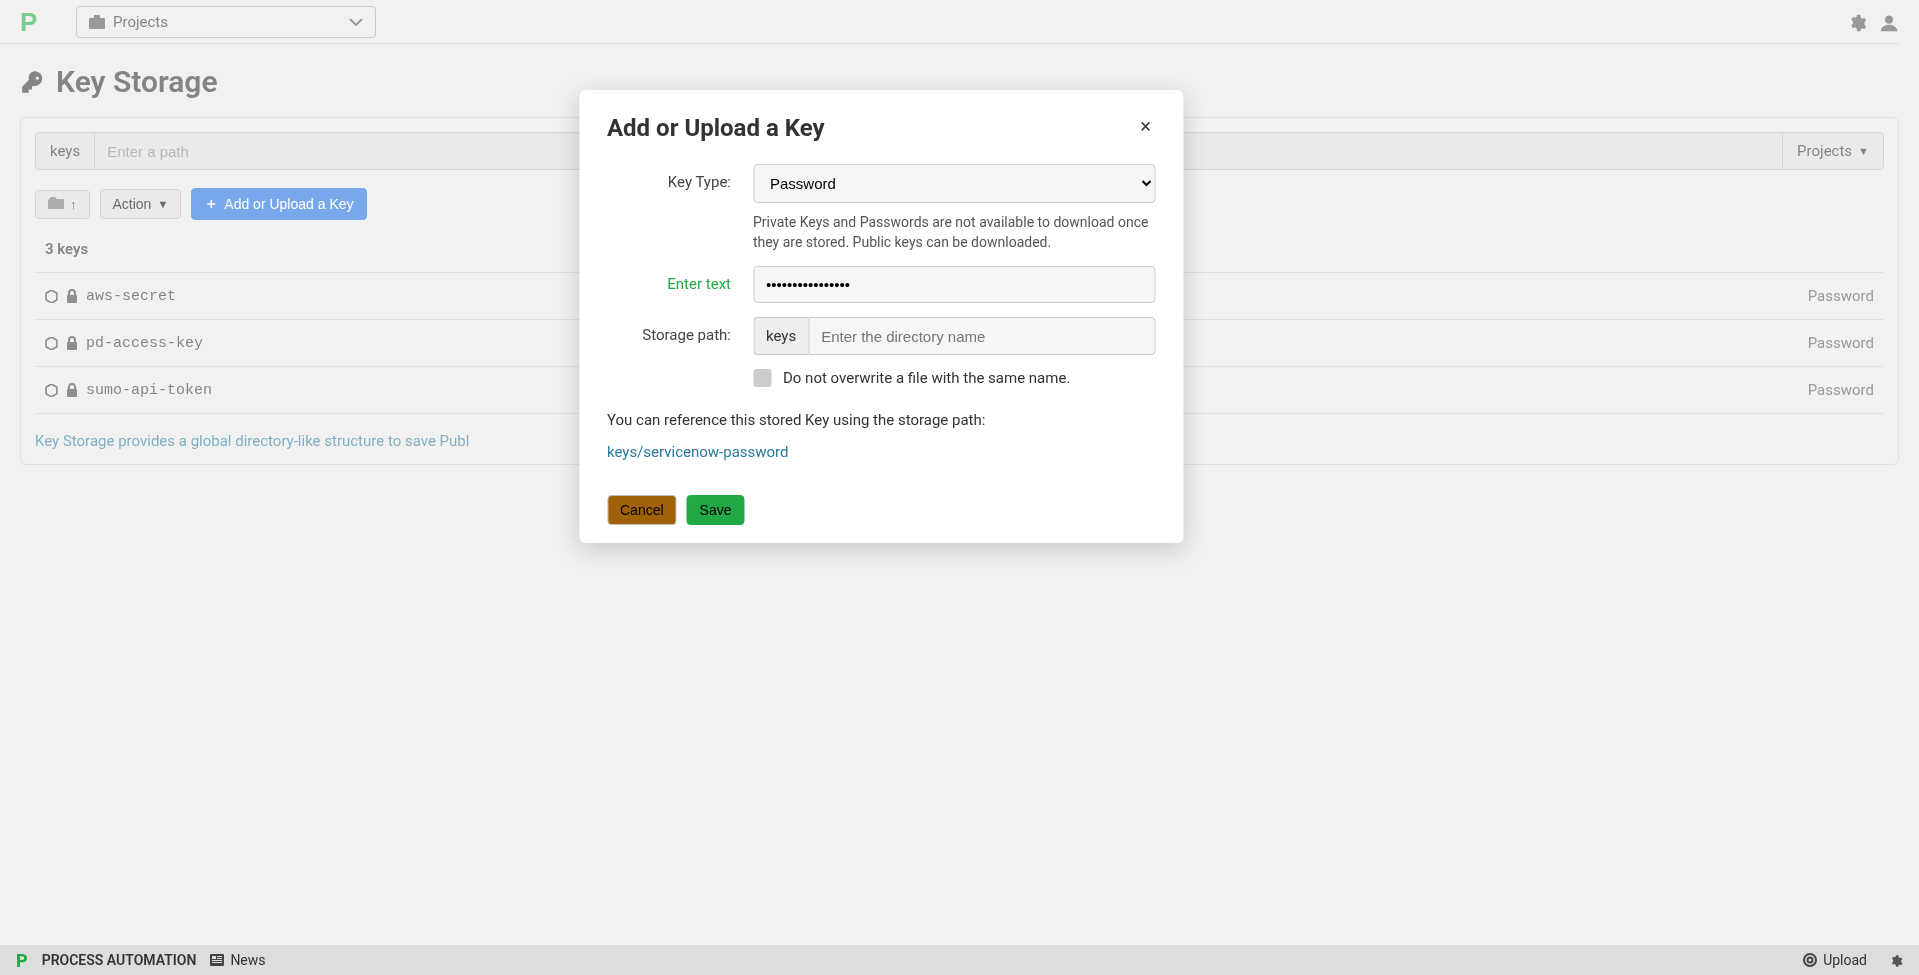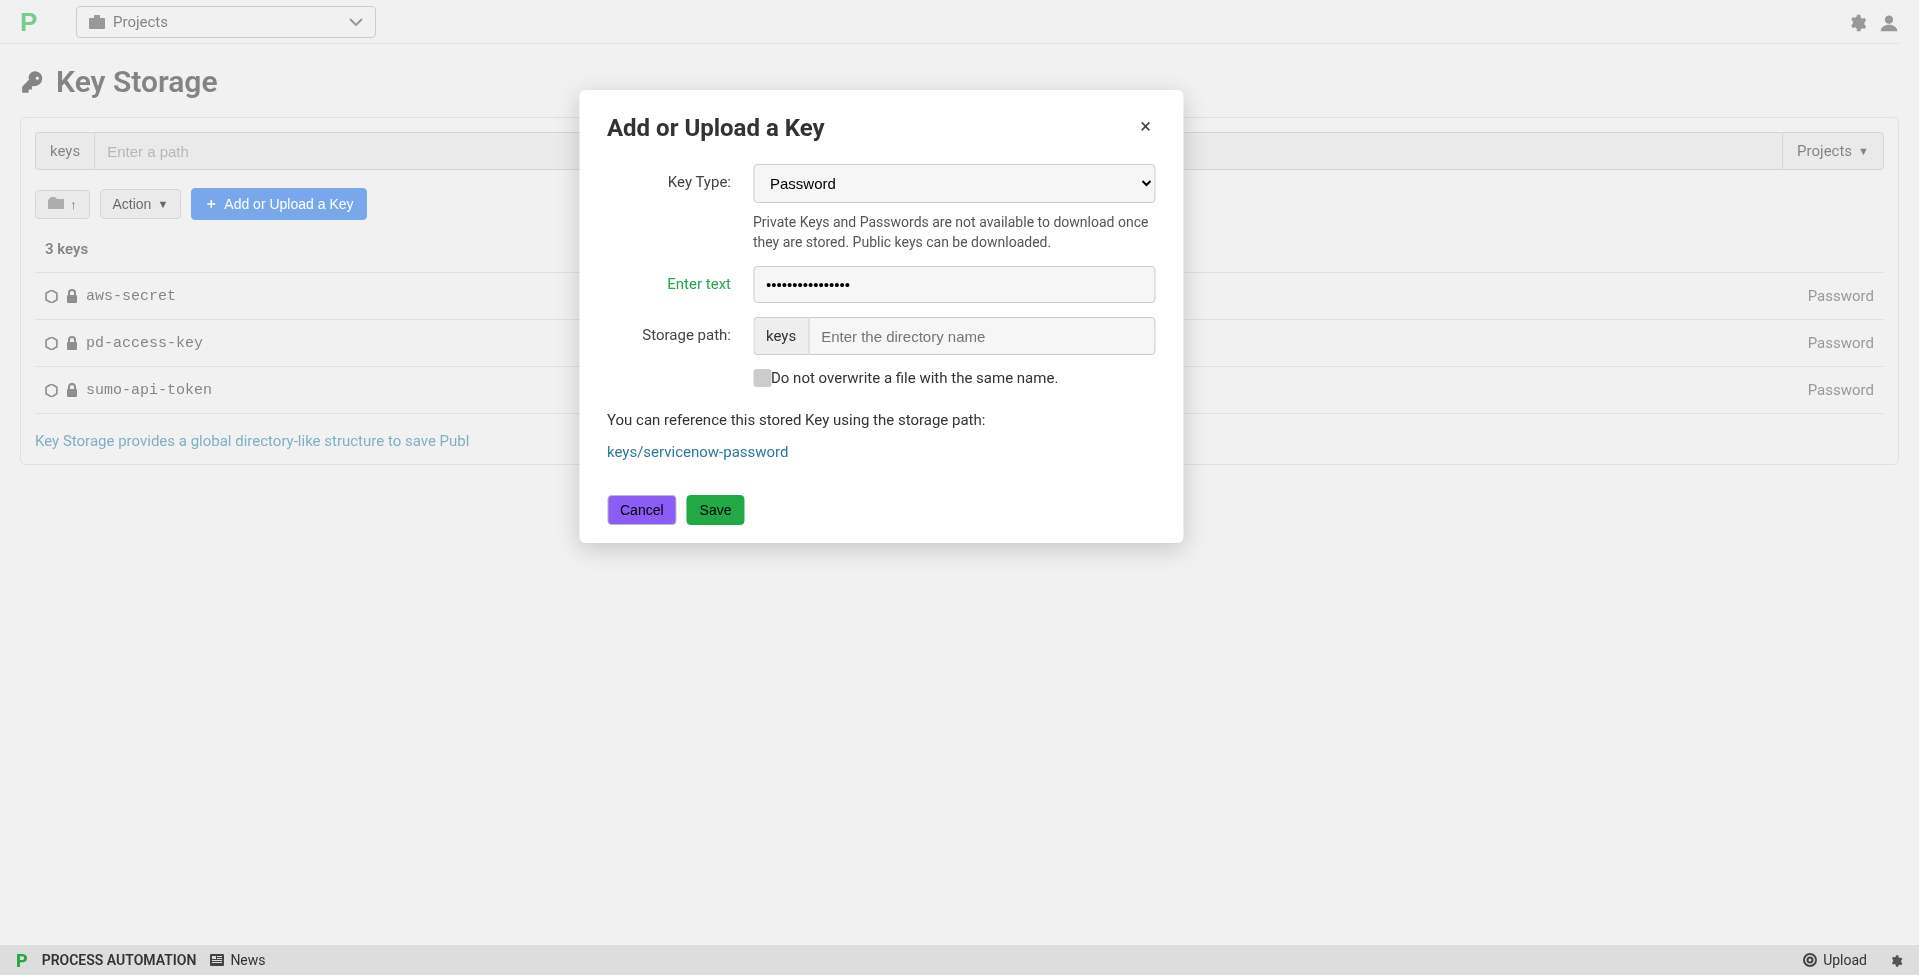--- a/index.html
+++ b/index.html
@@ -208,34 +208,34 @@
   }
   .path-group { display:flex; }
   .path-group .prefix {
     background:#eee; border:1px solid #ccc; border-right:none;
     border-radius:4px 0 0 4px; padding:9px 12px;
   }
   .path-group input {
     border-radius: 0 4px 4px 0 !important;
   }
   .checkbox-row {
-    display:flex; align-items:center; 
+    display:flex; align-items:center; gap:12px;
     margin-left: 146px;
     margin-top: 10px;
     margin-bottom: 24px;
   }
   .checkbox-box {
     width: 18px; height:18px; border-radius:3px;
     background:#ccc; cursor:pointer;
   }
   .ref-label { font-size: 15px; margin-bottom: 14px; }
   .ref-path { color: #2a7a9c; margin-bottom: 34px; }
   .modal-footer { display:flex; gap:10px; }
   .btn-green { background:#21a946; color:#000000; border-color:#21a946; }
-  .btn-default { background:#8b5cf6; }
+  .btn-default { background:#a16207; }
 
   svg { display:inline-block; vertical-align:middle; }
   .caret-down { font-size: 11px; }
 </style>
 </head>
 <body>
 
 <div class="topbar">
   <div class="logo">P</div>
   <div class="project-select">

